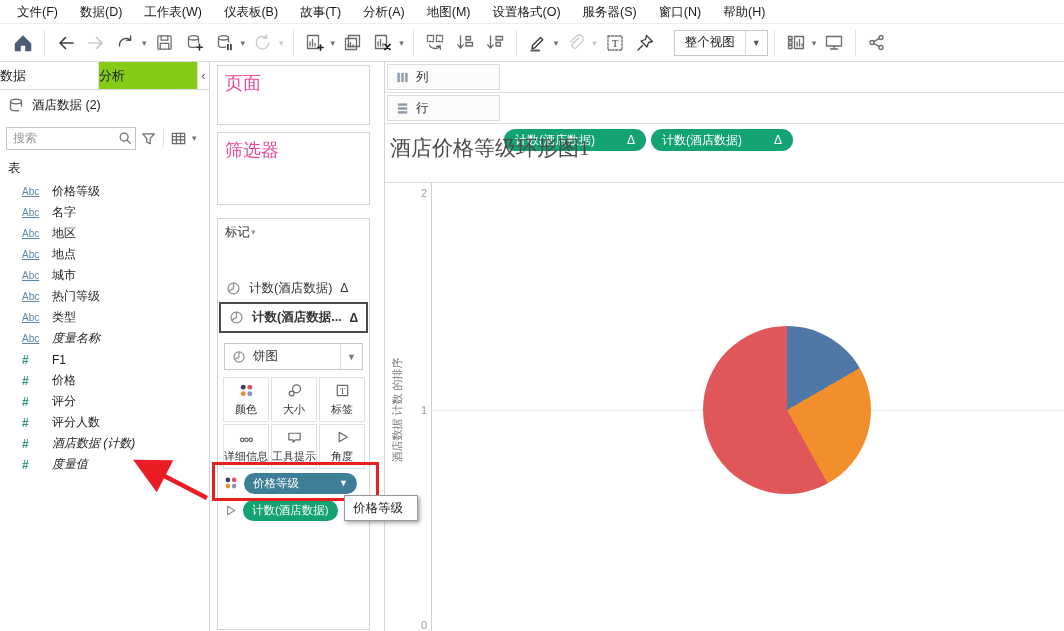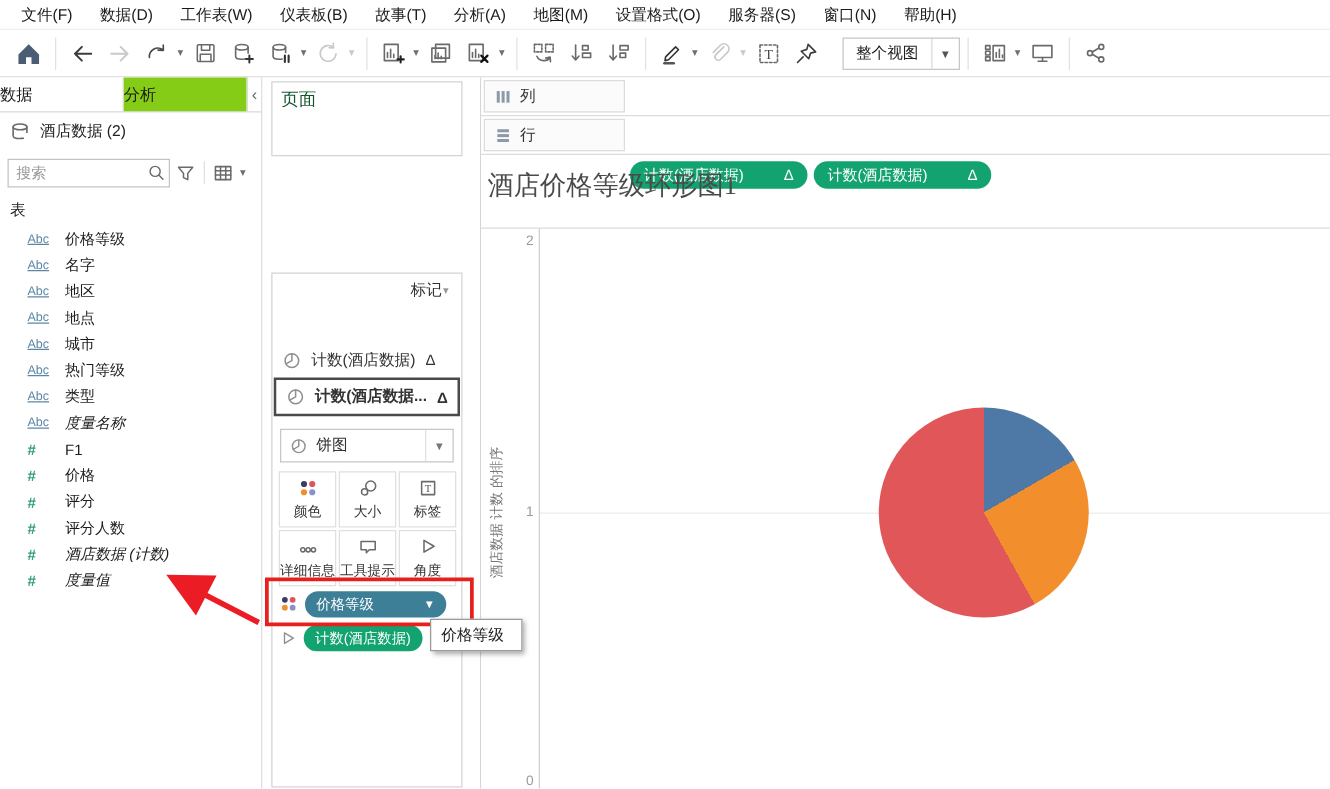--- a/index.html
+++ b/index.html
@@ -41,25 +41,25 @@
   .fields{ position:absolute; left:0; top:119px; width:100%; }
   .field{ display:flex; align-items:center; height:21px; padding-left:22px; }
   .ficon{ width:30px; font-size:10px; }
   .ficon.abc{ color:#5b87a5; text-decoration:underline; }
   .ficon.num{ color:#2f9e6f; font-size:12px; font-weight:bold; }
   .flabel{ font-size:12px; color:#1c1c1c; }
   .italic .flabel{ font-style:italic; }
 
   
   .mid-panel{ position:absolute; left:210px; top:62px; width:175px; height:569px; border-right:1px solid #d5d5d5; background:#fff; }
-  .card{ position:absolute; left:7px; width:153px; border:1px solid #d4d4d4; background:#fff; padding:5px 7px; font-size:14px; color:#14532d; }
+  .card{ position:absolute; left:7px; width:153px; border:1px solid #d4d4d4; background:#fff; padding:5px 7px; font-size:18px; color:#ec4899; }
   .card-pages{ top:3px; height:60px; }
   .card-filters{ top:70px; height:73px; }
   .marks-card{ position:absolute; left:7px; top:156px; width:153px; height:412px; border:1px solid #d4d4d4; background:#fff; }
-  .marks-head{ position:absolute; left:0; top:0; width:100%; height:26px; display:flex; align-items:center; justify-content:flex-end; padding:0 7px; font-size:12.5px; }
+  .marks-head{ position:absolute; left:0; top:0; width:100%; height:26px; display:flex; align-items:center; justify-content:flex-start; padding:0 7px; font-size:12.5px; }
   .marks-head .caret{ color:#9a9a9a; }
   .mitem{ position:absolute; left:0; width:100%; height:28px; display:flex; align-items:center; gap:8px; padding-left:8px; font-size:12.5px; }
   .mitem .suffix{ font-size:12px; }
   .mitem.selected{ left:1px; width:149px; border:2px solid #4a4a4a; font-weight:bold; height:31px; }
   .type-combo{ position:absolute; left:6px; top:124px; width:139px; height:27px; border:1px solid #c6c6c6; display:flex; align-items:center; gap:7px; padding-left:7px; font-size:12.5px; }
   .type-combo .tc-caret{ margin-left:auto; width:22px; height:100%; border-left:1px solid #e0e0e0; display:flex; align-items:center; justify-content:center; color:#777; font-size:9px; }
   .mgrid{ position:absolute; left:5px; top:158px; width:142px; display:grid; grid-template-columns:repeat(3,1fr); gap:2px; }
   .mbtn{ border:1px solid #e0e0e0; height:45px; display:flex; flex-direction:column; align-items:center; justify-content:center; gap:3px; font-size:11px; color:#333; background:#fff; }
   .pill-row{ position:absolute; left:5px; width:146px; height:24px; display:flex; align-items:center; gap:5px; }
   .pill-row-1{ top:252px; }
@@ -351,20 +351,21 @@
         </div>
       <div class="field italic">
           <span class="ficon num">#</span>
           <span class="flabel">度量值</span>
         </div>
     </div>
   </div>
 
   <div class="mid-panel">
     <div class="card card-pages"><span>页面</span></div>
+    <div class="card card-filters"><span>筛选器</span></div>
 
     <div class="marks-card">
       <div class="marks-head">
         <span>标记</span>
         <span class="caret">▾</span>
       </div>
       <div class="mitem" style="top:55px">
         <svg class="ic" viewBox="0 0 16 16" width="15" height="15">
             <circle cx="8" cy="8" r="5.8" style="stroke:#8f8f8f"></circle>
             <path d="M8 8 V2.2 M8 8 L3 10.8" style="stroke:#8f8f8f"></path>

